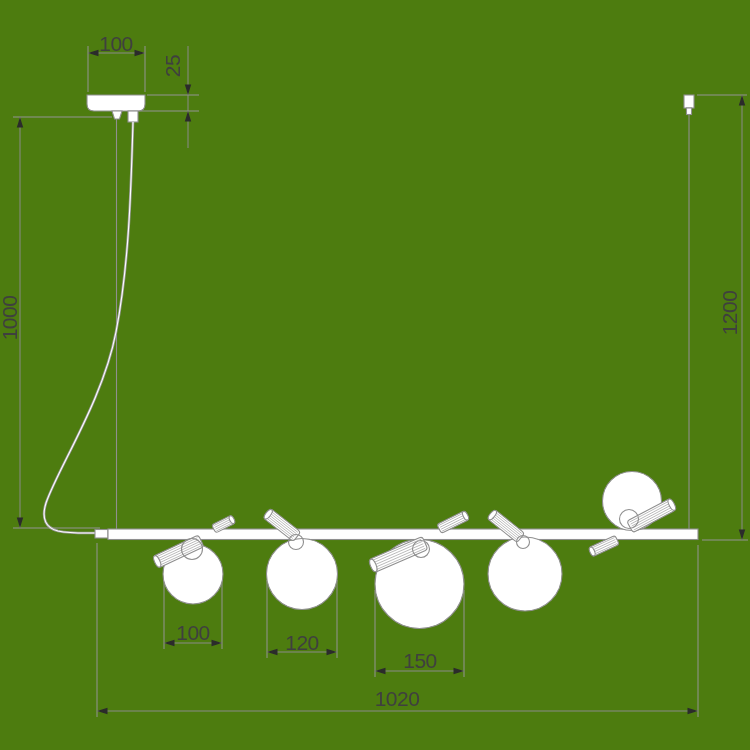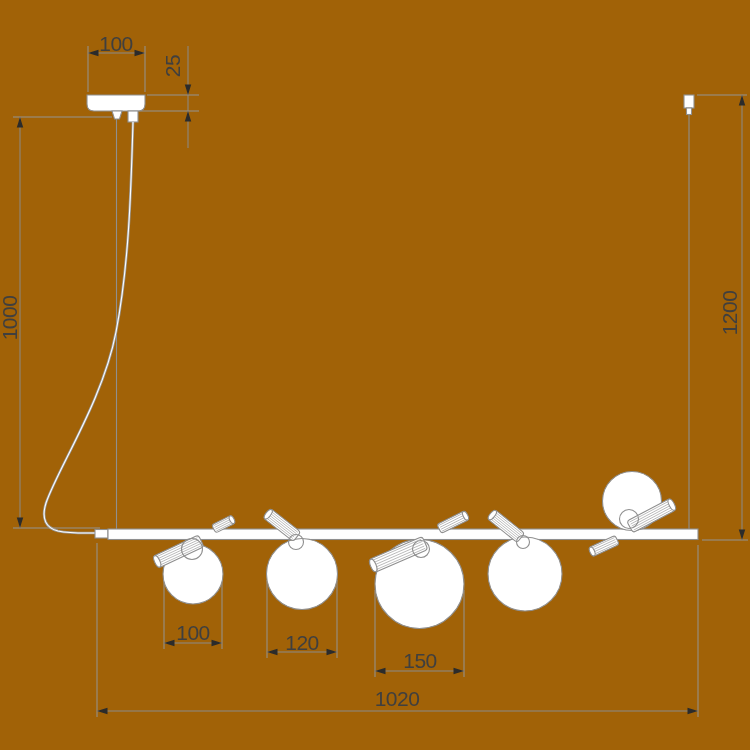--- a/index.html
+++ b/index.html
@@ -1,16 +1,16 @@
 <!DOCTYPE html>
 <html><head>
 <meta charset="utf-8">
 <style>
   html,body{margin:0;padding:0;background:#fff;}
-  .canvas{position:relative;width:750px;height:750px;background:#a16207;overflow:hidden;
+  .canvas{position:relative;width:750px;height:750px;background:#4d7c0f;overflow:hidden;
           font-family:"Liberation Sans",sans-serif;}
   svg{position:absolute;left:0;top:0;}
   .geo{stroke:#8f8f8f;stroke-width:1.1;fill:none;}
   .geow{stroke:#8f8f8f;stroke-width:1.1;fill:#ffffff;}
   .ext{stroke:#949494;stroke-width:1;fill:none;}
   .dim{stroke:#8a8a8a;stroke-width:1;fill:none;}
   .arr{fill:#2b2b2b;stroke:none;}
   .hatch{stroke:#b3b3b3;stroke-width:0.8;fill:none;}
   .dimtext{font-family:"Liberation Sans",sans-serif;font-size:21px;letter-spacing:-0.5px;
            fill:#3f3f3f;}

